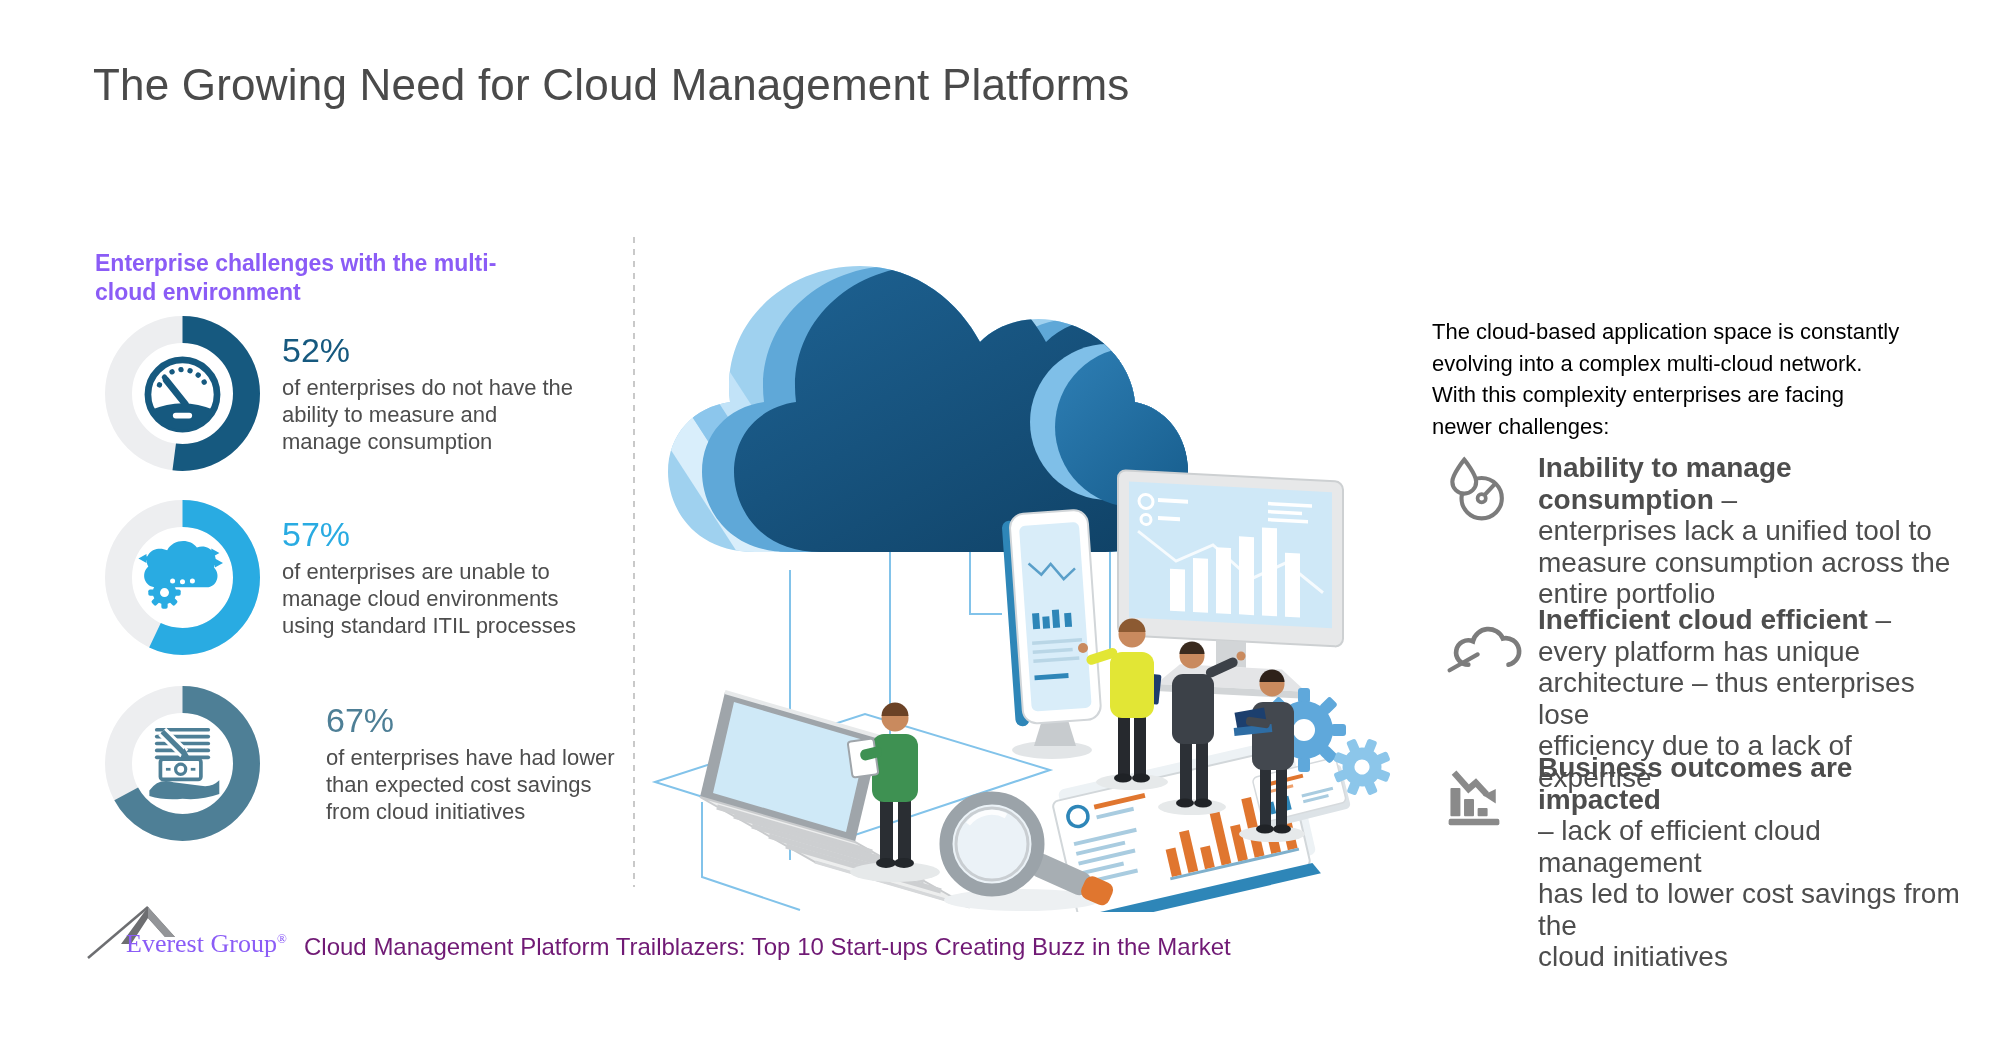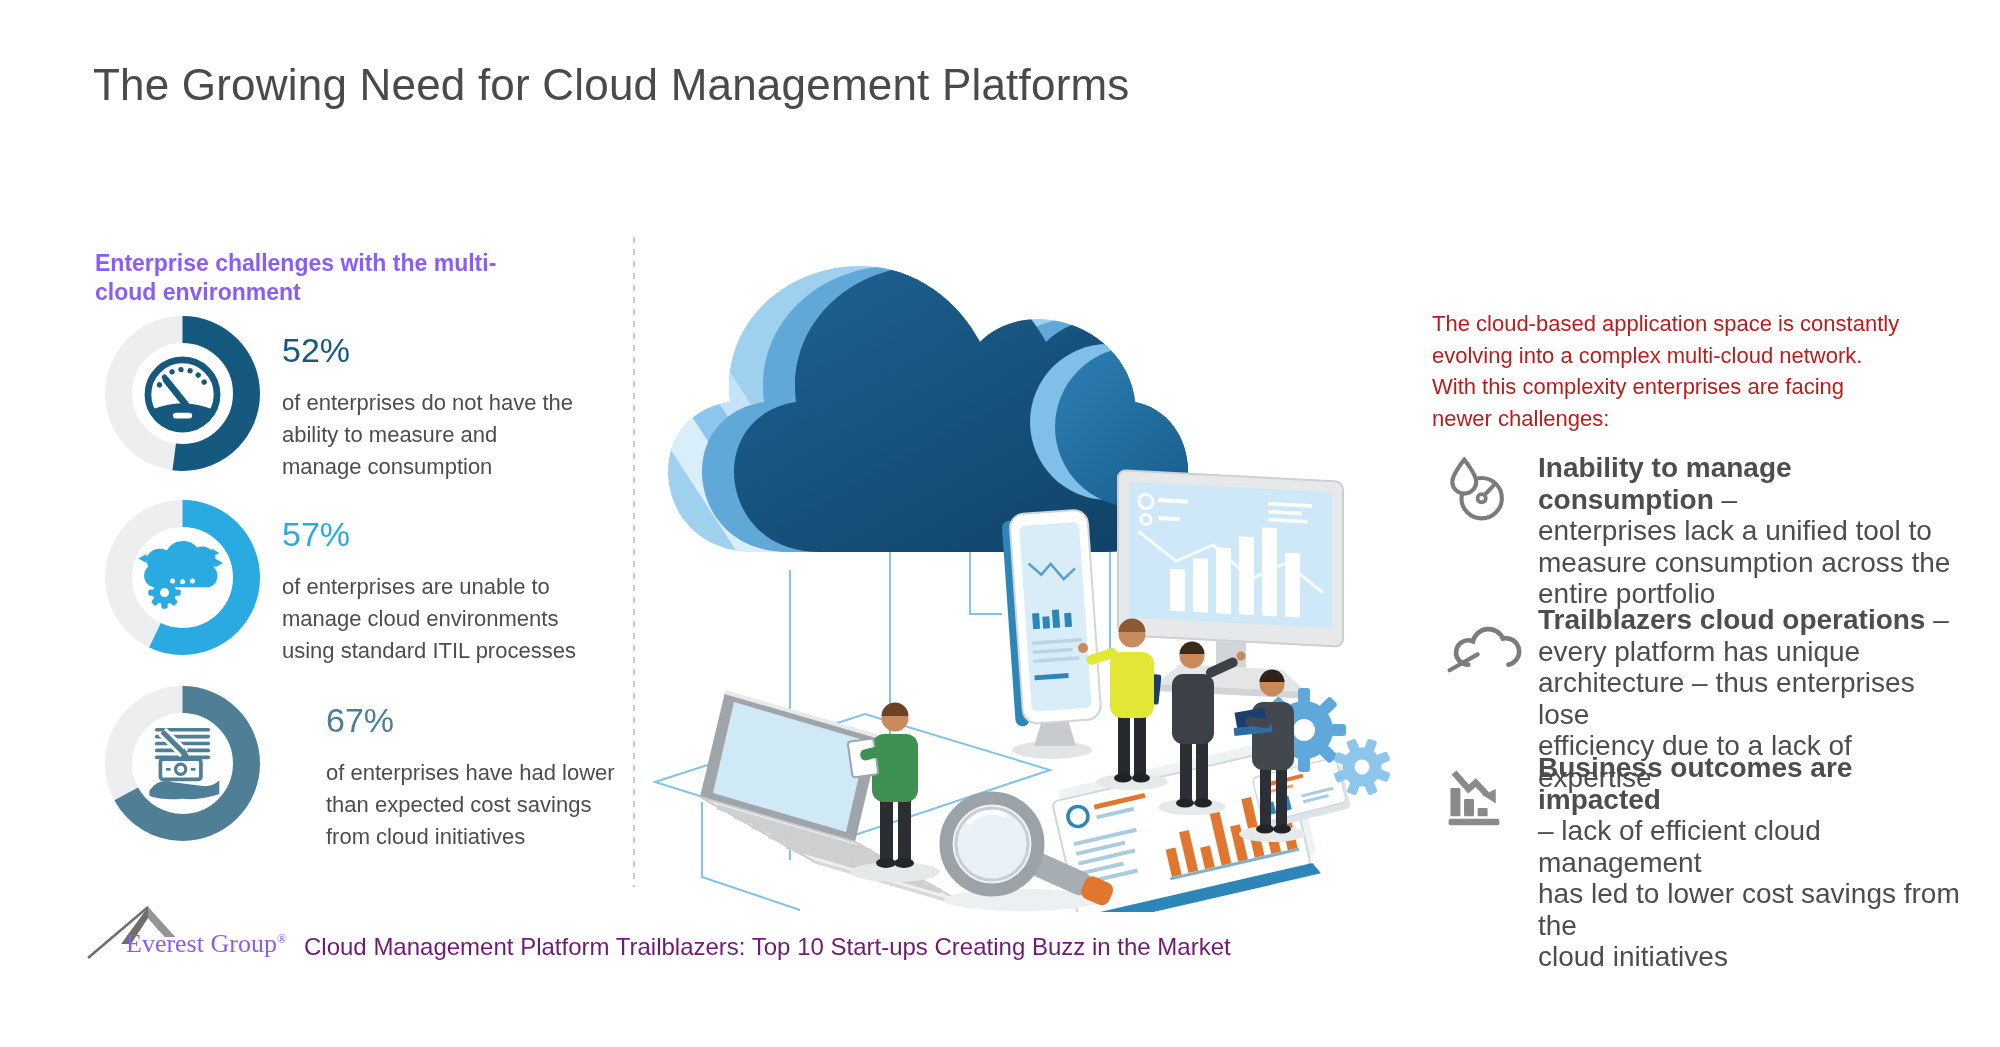--- a/index.html
+++ b/index.html
@@ -15,32 +15,32 @@
   .left-heading{
     position:absolute;left:95px;top:249px;font-size:23px;font-weight:700;line-height:29px;
     white-space:pre-line;color:#8b5cf6;
   }
   .stat{position:absolute;left:105px;display:flex;align-items:flex-start;color:var(--stat-color,#16597F);}
   .stat-donut{width:155px;height:155px;flex:0 0 auto;}
   .donut-track{stroke:#EDEEF0;}
   .donut-arc{stroke:currentColor;}
   .stat-text{margin-left:22px;padding-top:15px;}
   .stat-value{font-size:34px;line-height:38px;color:var(--stat-color);}
-  .stat-desc{margin-top:18px;font-size:22px;line-height:32px;color:#4D4D4D;white-space:pre-line;}
+  .stat-desc{margin-top:5px;font-size:22px;line-height:27px;color:#4D4D4D;white-space:pre-line;}
   
   .divider{
     position:absolute;left:633px;top:237px;width:2px;height:650px;
     background:repeating-linear-gradient(180deg,#C9C9C9 0 6px,transparent 6px 12px);
   }
   
   .illustration{position:absolute;left:640px;top:222px;width:790px;height:690px;}
   
   .right-intro{
-    position:absolute;left:1432px;top:308px;width:520px;font-size:22px;line-height:31.5px;
-    white-space:pre-line;color:#b91c1c;
+    position:absolute;left:1432px;top:316px;width:520px;font-size:22px;line-height:31.5px;
+    white-space:pre-line;color:#000000;
   }
   .bullet{position:absolute;left:1445px;width:540px;display:flex;}
   .bullet-icon{width:93px;flex:0 0 auto;color:#7C7C7C;}
   .bullet-icon.b1{padding-top:4px;}
   .bullet-icon.b2{padding-top:12px;}
   .bullet-icon.b3{padding-top:14px;}
   .bullet-text{font-size:28px;line-height:31.5px;color:#4D4D4D;width:430px;}
   .bullet-title{font-weight:700;}
   .bullet-body{white-space:pre-line;}
   
@@ -414,21 +414,21 @@
   </div>
 
   <div class="bullet" style="top:604px">
     <div class="bullet-icon b2">
       <svg width="84" height="58" viewBox="0 0 88 62">
         <path d="M24 52 a13 13 0 1 1 5 -25 a17 17 0 0 1 32 -3 a12 12 0 1 1 6 28" fill="none" stroke="currentColor" stroke-width="5" stroke-linecap="round"></path>
         <line x1="4" y1="58" x2="34" y2="41" stroke="currentColor" stroke-width="4.5" stroke-linecap="round"></line>
       </svg>
     </div>
     <div class="bullet-text">
-      <span class="bullet-title">Trailblazers cloud operations</span><span class="bullet-sep"> –</span>
+      <span class="bullet-title">Inefficient cloud efficient</span><span class="bullet-sep"> –</span>
       <div class="bullet-body">every platform has unique
 architecture – thus enterprises lose
 efficiency due to a lack of expertise</div>
     </div>
   </div>
 
   <div class="bullet" style="top:752px">
     <div class="bullet-icon b3">
       <svg width="58" height="64" viewBox="0 0 64 68">
         <g fill="#8A8A8A">

